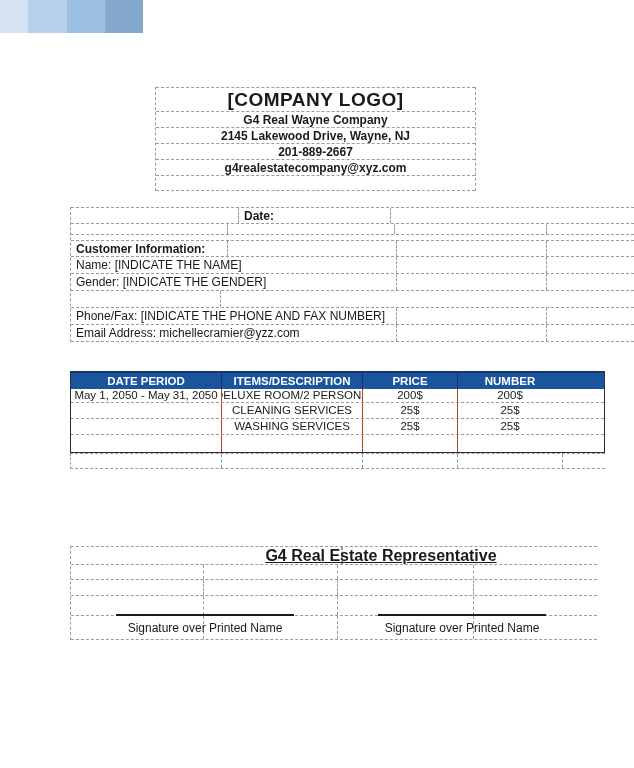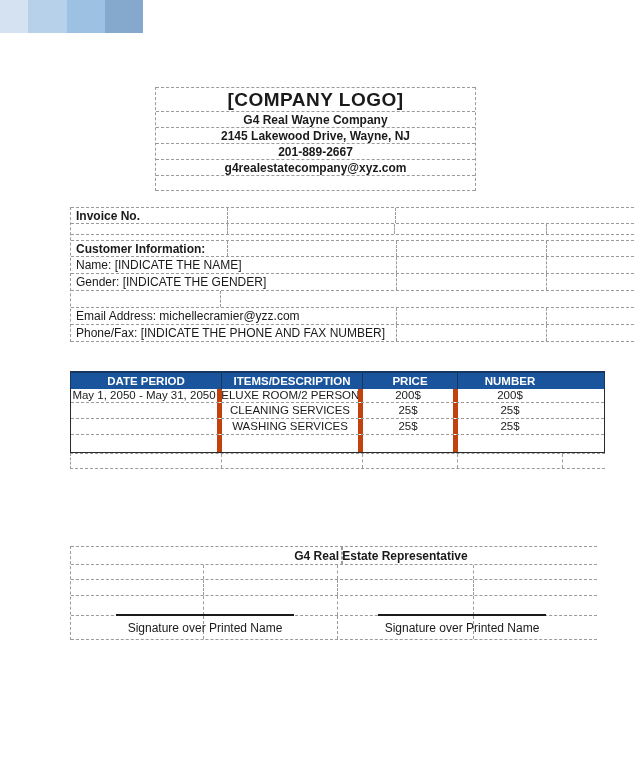--- a/index.html
+++ b/index.html
@@ -51,36 +51,36 @@
   }
   .items .hcell {
     color:#fff; font-weight:bold; font-size:11.5px;
     display:flex; align-items:center; justify-content:center;
     border-right:1px solid #17375e;
   }
   .items .hcell:last-child { border-right:none; }
   .items .solid { border:1px solid #2b2b2b; border-top:none; }
   .items .solid .row { display:flex; border-bottom:1px dashed #9b9b9b; }
   .items .solid .row:last-child { border-bottom:none; }
-  .items .solid .cell { font-size:11.5px; justify-content:center; border-right:5px solid #c2410c; }
+  .items .solid .cell { font-size:11.5px; justify-content:center; border-right:1px solid #c2410c; }
   .items .solid .cell:last-child { border-right:none; }
   .items .dashsec .row { display:flex; border-bottom:1px dashed #9b9b9b; }
   .items .dashsec .cell { font-size:11.5px; justify-content:center; border-right:1px dashed #9b9b9b; }
   .items .dashsec .row.gaprow { border-top:1px dashed #9b9b9b; }
   .total-cell { color:#fff; font-weight:bold; }
   .amount-total { border-bottom:2px solid #000 !important; }
 
   
   .sig { left:70px; top:546px; width:527px; }
   .sig .row { position:relative; }
   .sigline { position:absolute; height:2px; background:#1a1a1a; bottom:-1px; }
   .rep-label {
     position:absolute; left:133px; width:354px; top:0; height:100%;
     display:flex; align-items:center; justify-content:center;
-    font-weight:bold; font-size:12px;
+    font-weight:bold; font-size:16px;text-decoration:underline;
   }
   .caption {
     position:absolute; top:0; height:100%;
     display:flex; align-items:center; justify-content:center;
     font-size:12px; width:228px;
   }
 </style>
 </head>
 <body>
 
@@ -95,22 +95,22 @@
   <div class="row first logo-row cell center">[COMPANY LOGO]</div>
   <div class="row line cell center">G4 Real Wayne Company</div>
   <div class="row line cell center">2145 Lakewood Drive, Wayne, NJ</div>
   <div class="row line cell center">201-889-2667</div>
   <div class="row line cell center">g4realestatecompany@xyz.com</div>
   <div class="row empty"></div>
 </div>
 
 <div class="abs grid info">
   <div class="row first" style="height:17px">
-    <div class="cell dr pad b" style="width:157px">Invoice No.</div>
     <div class="cell dr" style="width:168px"></div>
+    <div class="cell dr pad b" style="width:152px">Date:</div>
     <div class="cell" style="width:87px"></div>
   </div>
   <div class="row" style="height:11px">
     <div class="cell dr" style="width:157px"></div>
     <div class="cell dr" style="width:168px"></div>
     <div class="cell dr" style="width:152px"></div>
     <div class="cell" style="width:87px"></div>
   </div>
   <div class="row" style="height:17px; margin-top:5px; border-top:1px dashed #9b9b9b">
     <div class="cell dr pad b" style="width:157px">Customer Information:</div>
@@ -126,26 +126,26 @@
   <div class="row" style="height:17px">
     <div class="cell dr pad" style="width:327px">Gender: [INDICATE THE GENDER]</div>
     <div class="cell dr" style="width:150px"></div>
     <div class="cell" style="width:87px"></div>
   </div>
   <div class="row" style="height:17px">
     <div class="cell dr" style="width:150px"></div>
     <div class="cell" style="width:87px"></div>
   </div>
   <div class="row" style="height:17px">
+    <div class="cell dr pad" style="width:327px">Phone/Fax: [INDICATE THE PHONE AND FAX NUMBER]</div>
+    <div class="cell dr" style="width:150px"></div>
+    <div class="cell" style="width:87px"></div>
+  </div>
+  <div class="row" style="height:17px">
     <div class="cell dr pad" style="width:327px">Email Address: michellecramier@yzz.com</div>
-    <div class="cell dr" style="width:150px"></div>
-    <div class="cell" style="width:87px"></div>
-  </div>
-  <div class="row" style="height:17px">
-    <div class="cell dr pad" style="width:327px">Phone/Fax: [INDICATE THE PHONE AND FAX NUMBER]</div>
     <div class="cell dr" style="width:150px"></div>
     <div class="cell" style="width:87px"></div>
   </div>
 </div>
 
 <div class="abs items">
   <div class="hrow" style="background:#1a549d">
     <div class="hcell" style="width:151px">DATE PERIOD</div>
     <div class="hcell" style="width:141px">ITEMS/DESCRIPTION</div>
     <div class="hcell" style="width:95px">PRICE</div>

